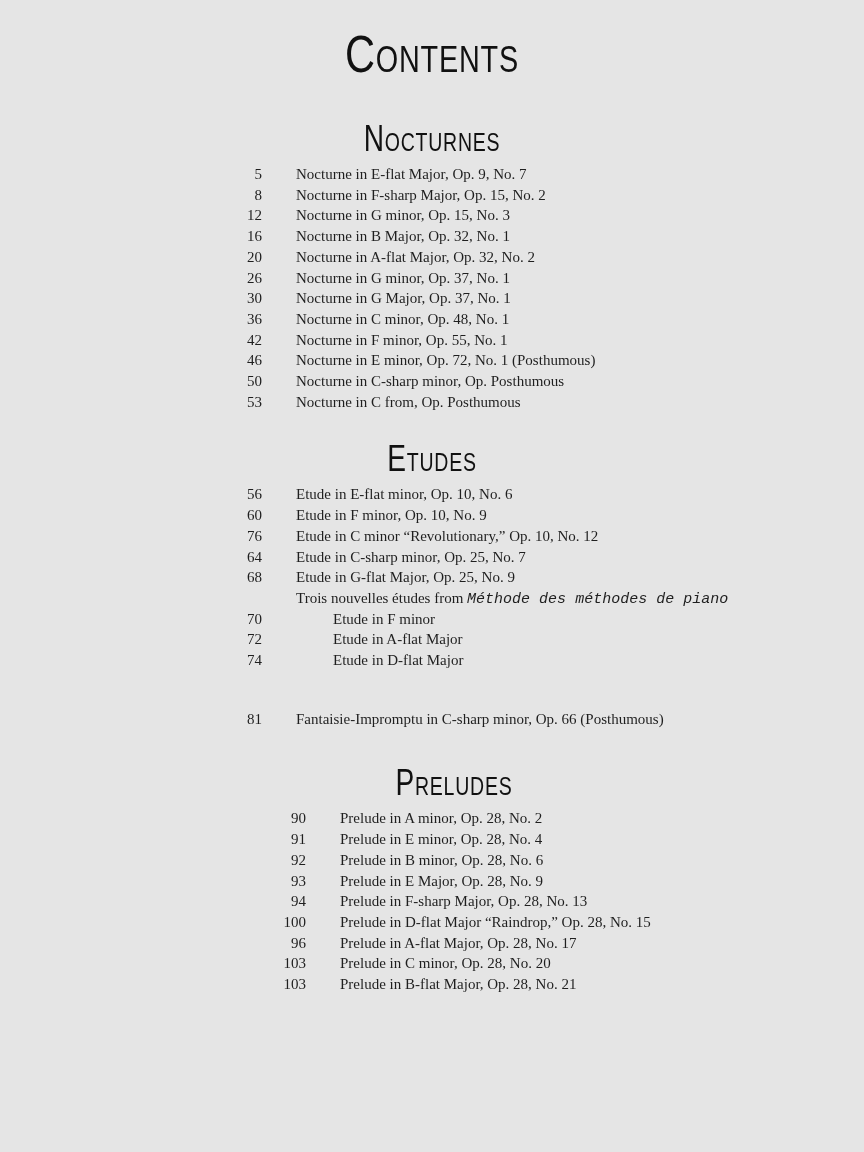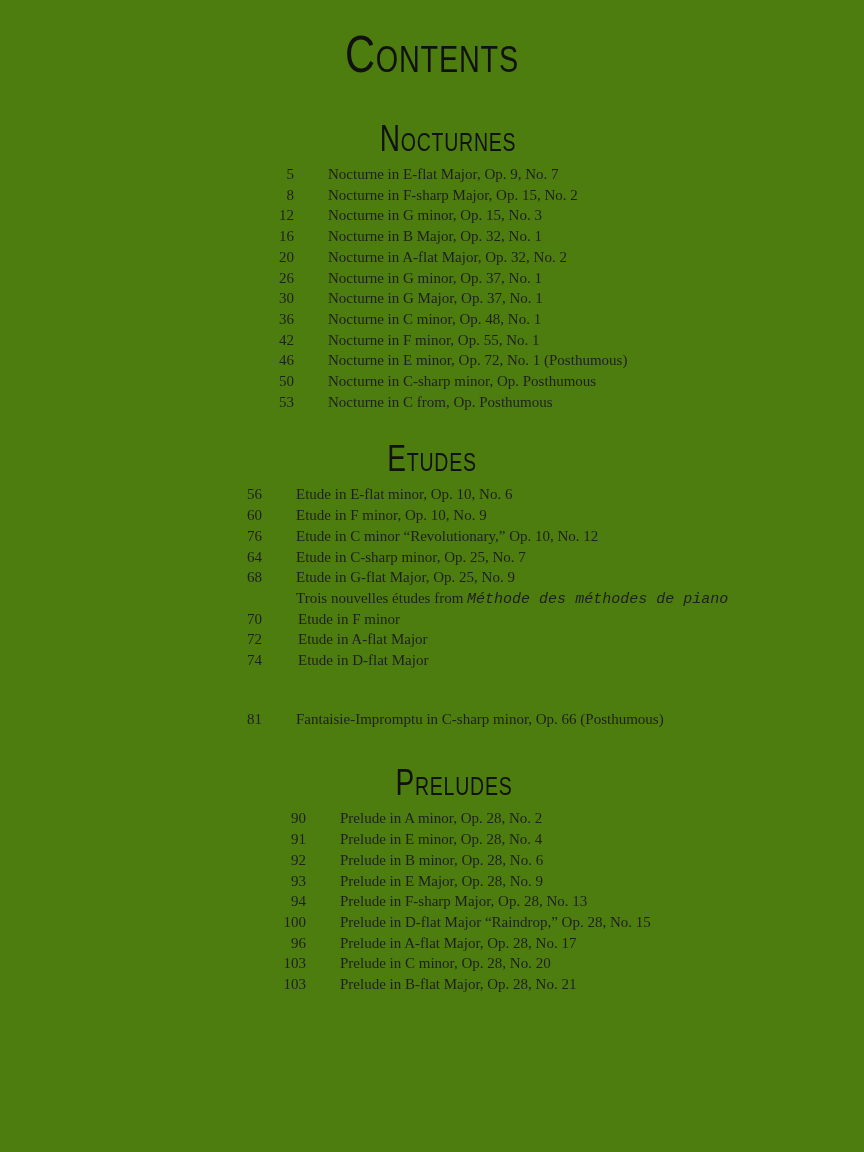--- a/index.html
+++ b/index.html
@@ -4,21 +4,21 @@
 <style>
   html, body {
     margin: 0;
     padding: 0;
     background: #ffffff;
   }
   .page {
     position: relative;
     width: 864px;
     height: 1152px;
-    background: #4d7c0f;
+    background: #e5e5e5;
     color: #1f1f1f;
     font-family: "Liberation Serif", serif;
     overflow: hidden;
   }
   
   .page-title,
   .section-heading {
     font-family: "Liberation Sans", sans-serif;
     font-weight: 400;
     color: #111111;
@@ -39,42 +39,42 @@
     margin: 0 0 6px 0;
     font-size: 25px;
     line-height: 34px;
     transform: scaleX(0.78);
   }
   .section-heading::first-letter {
     font-size: 36px;
   }
   
   .sec            { margin: 0; }
-  .sec-nocturnes  { margin-top: 36px; padding-left: 32px; }
+  .sec-nocturnes  { margin-top: 36px; }
   .sec-etudes     { margin-top: 29px; }
   .sec-standalone { margin-top: 38px; }
   .sec-preludes   { margin-top: 36px; margin-left: 44px; }
   
   .toc-list { margin: 0; }
   .toc-row {
     display: flex;
     align-items: baseline;
     font-size: 15px;
     line-height: 18.7px;
     white-space: nowrap;
   }
   .page-num {
     flex: 0 0 262px;
     text-align: right;
   }
   .entry-title {
     margin-left: 34px;
   }
   .entry-title.indent {
-    margin-left: 36px;
+    margin-left: 71px;
   }
   .entry-title em {
     font-style: italic;
     font-family: Liberation Mono, monospace;
   }
 </style>
 </head>
 <body>
 
 <div class="page">

